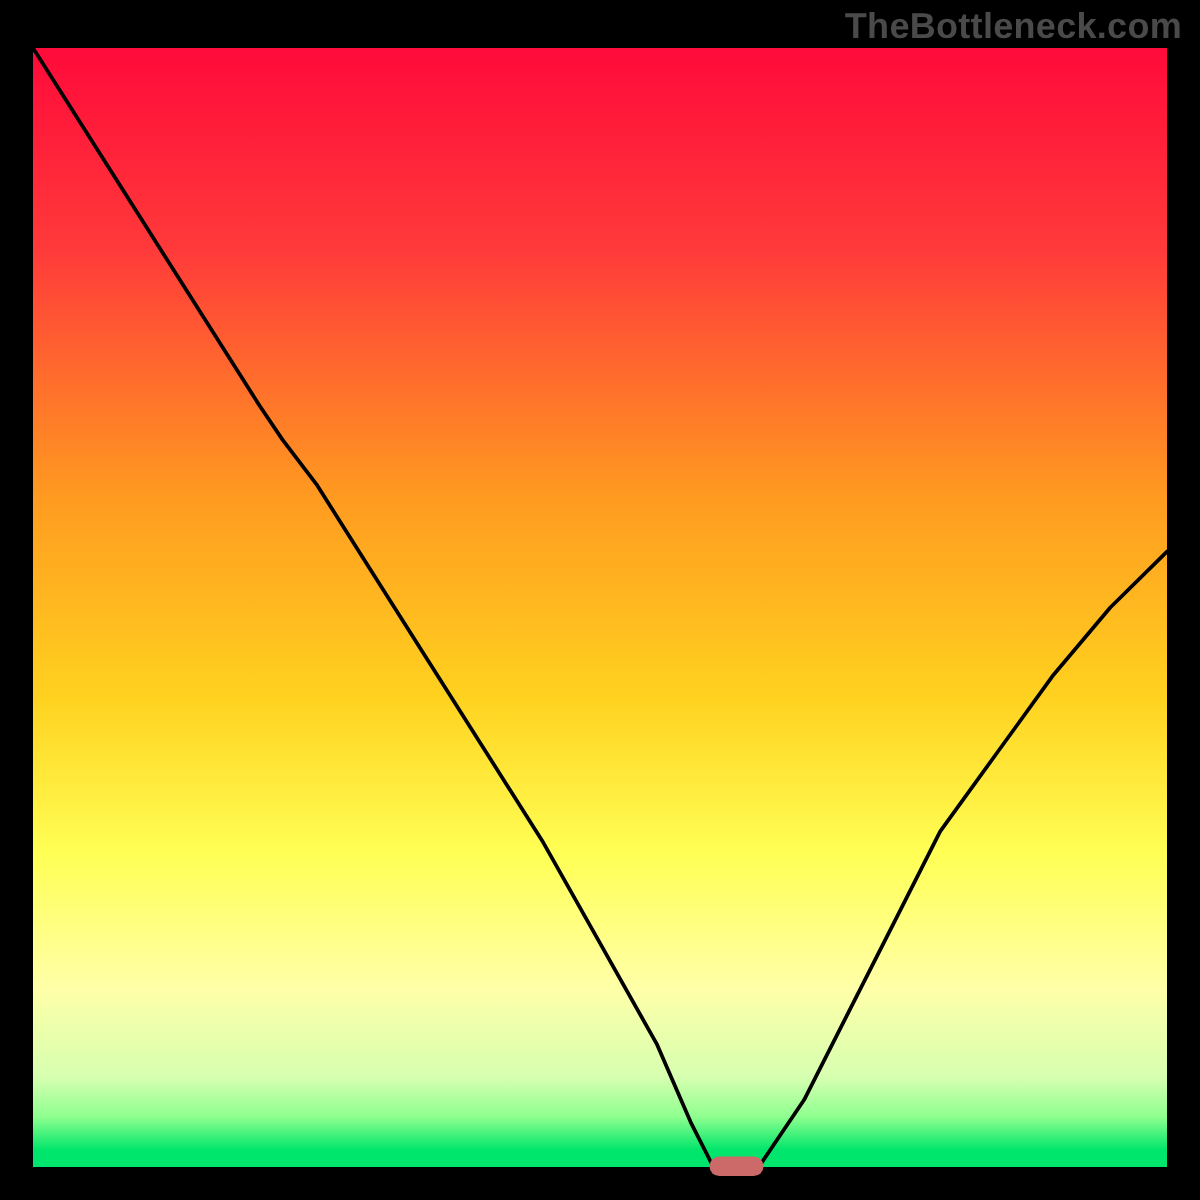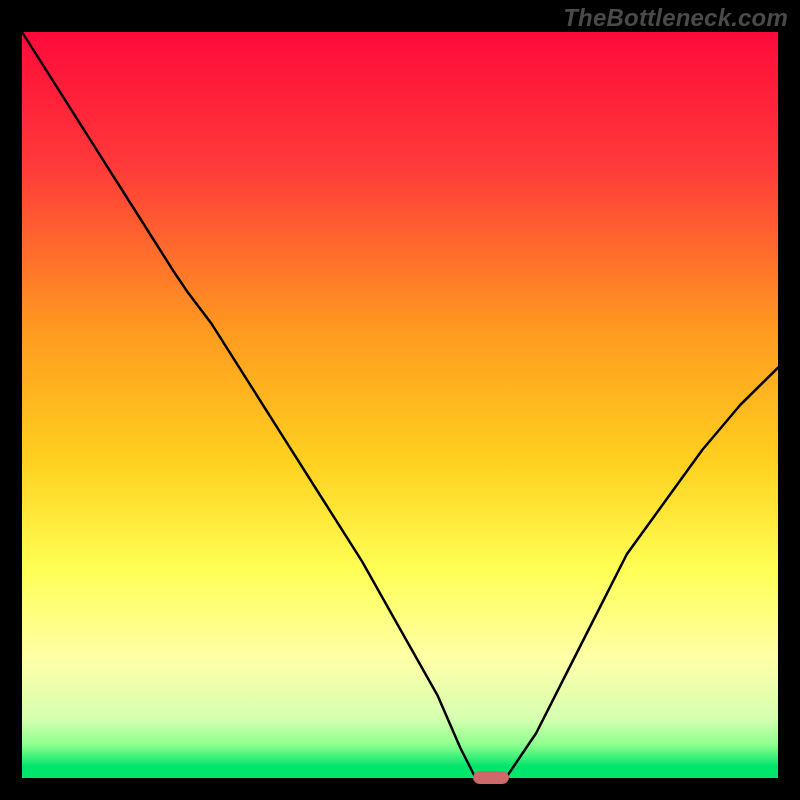--- a/index.html
+++ b/index.html
@@ -9,21 +9,20 @@
     height: 800px;
     overflow: hidden;
     font-family: Arial, Helvetica, sans-serif;
   }
   .frame {
     position: relative;
     width: 800px;
     height: 800px;
     background: #000;
     box-sizing: border-box;
-    font-style: italic;
   }
   .watermark {
     position: absolute;
     top: 4px;
     right: 12px;
     color: #4a4a4a;
     font-size: 24px;
     font-weight: bold;
     z-index: 10;
     letter-spacing: 0.2px;

